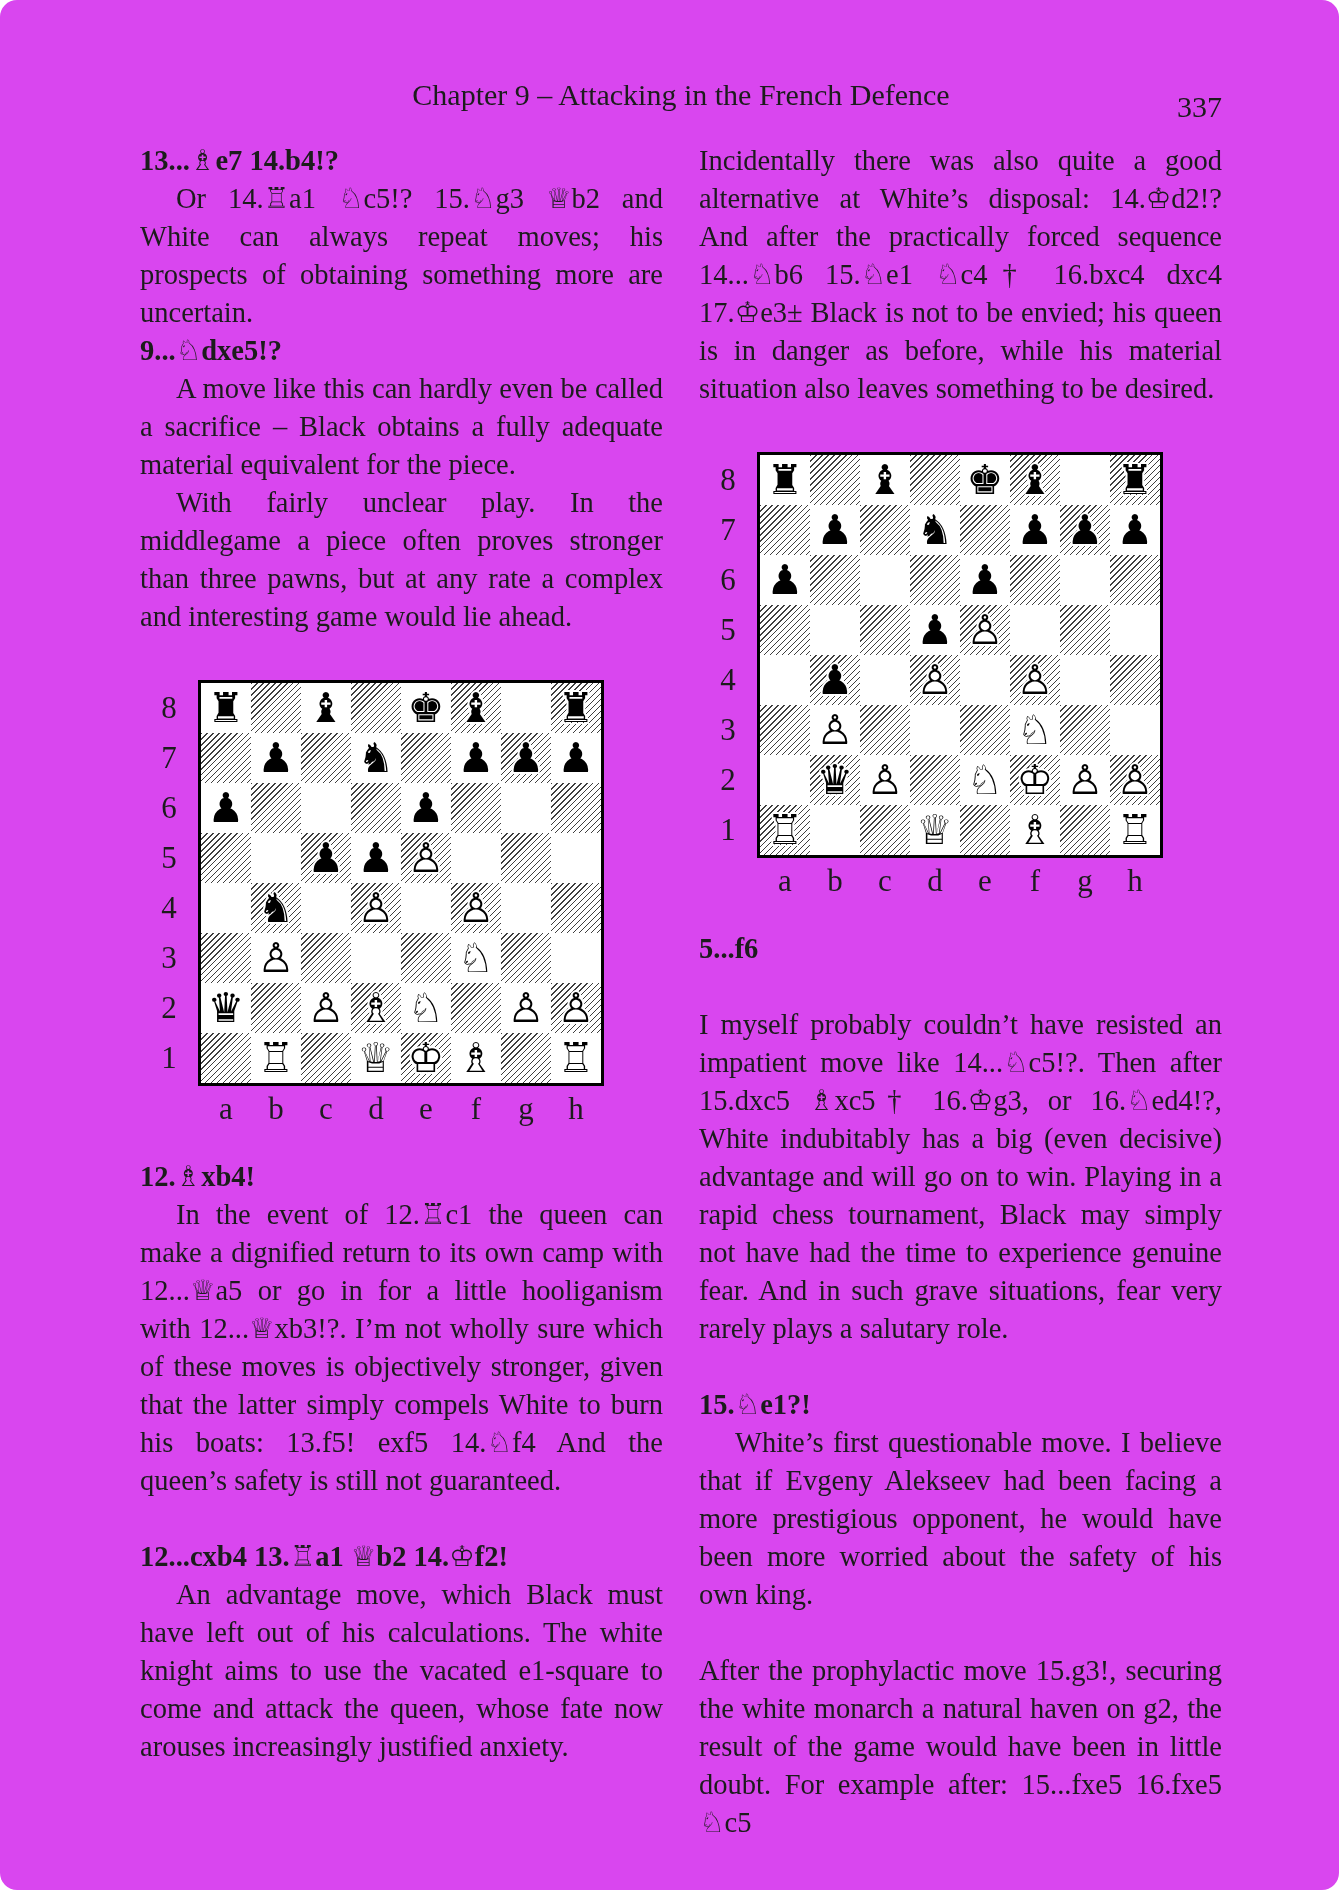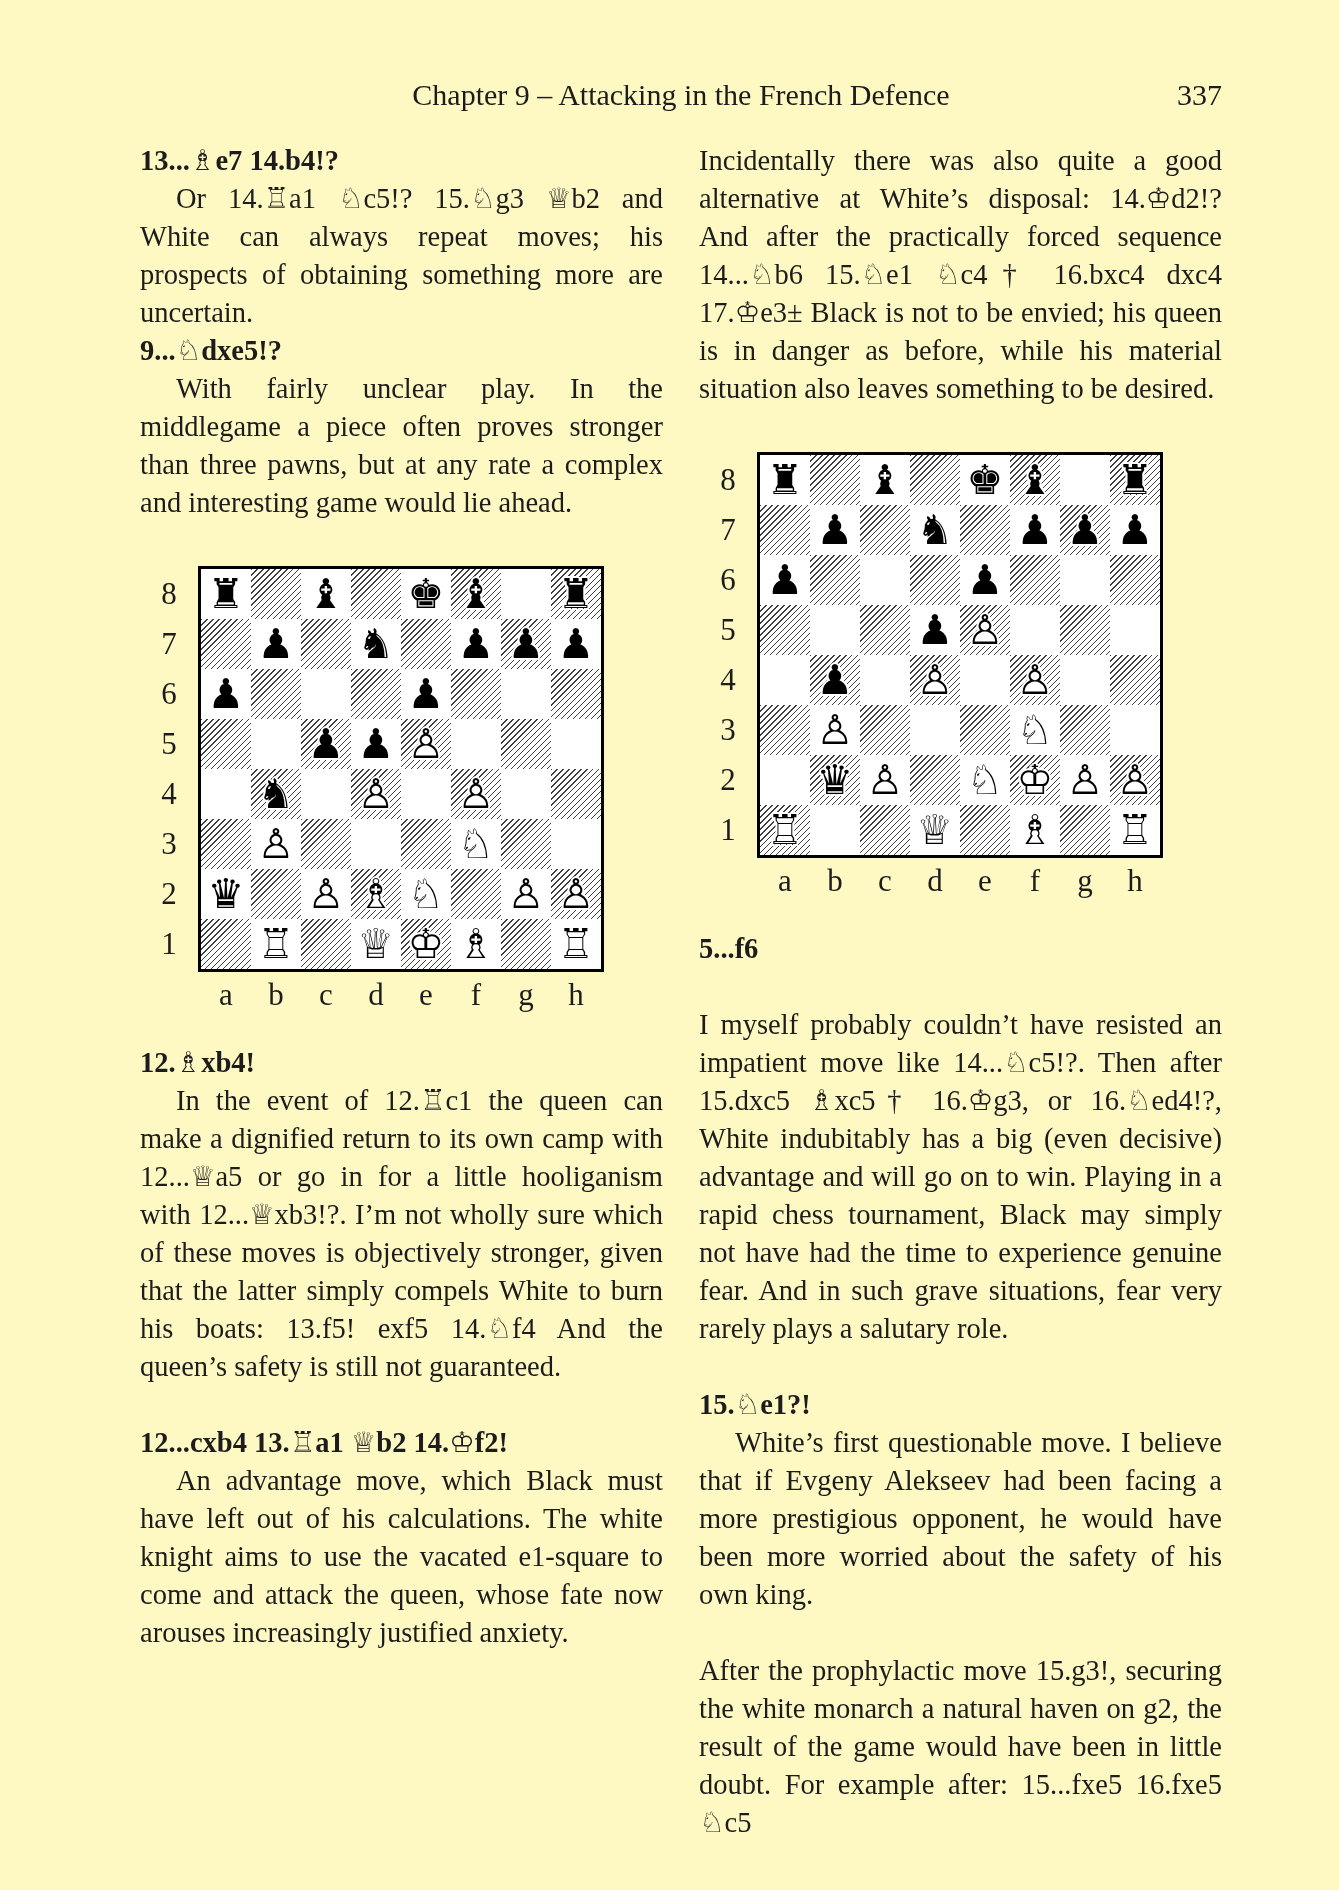--- a/index.html
+++ b/index.html
@@ -1,22 +1,22 @@
 <!DOCTYPE html>
 <html><head>
 <meta charset="utf-8">
 <style>
   html,body { margin:0; padding:0; background:#ffffff; }
   .page {
-    position:relative; width:1339px; height:1890px; background:#fef9c3;
-    font-family:"Liberation Serif","DejaVu Sans",serif; color:#1c1c1c; overflow:hidden;
+    position:relative; width:1339px; height:1890px; background:#d946ef;
+    font-family:"Liberation Serif","DejaVu Sans",serif; color:#1c1c1c; overflow:hidden;border-radius:17px;
   }
   .header { position:absolute; left:140px; top:78px; width:1082px; font-size:30px; line-height:34px; }
   .chapter-title { display:block; text-align:center; }
-  .page-number { position:absolute; right:0; top:0; }
+  .page-number { position:absolute; right:0; top:12px; }
 
   .columns { position:absolute; left:140px; top:142px; width:1082px; display:flex; gap:36px; }
   .col { width:523px; font-size:28.5px; line-height:38px; text-align:justify; }
 
   .col p { margin:0; }
   .move { font-weight:bold; }
   .para.indent { text-indent:36px; }
   .spacer { height:38px; }
 
   
@@ -50,20 +50,21 @@
 <div class="page">
   <div class="header">
     <span class="chapter-title">Chapter 9 – Attacking in the French Defence</span>
     <span class="page-number">337</span>
   </div>
   <div class="columns">
     <div class="col" id="col-left">
         <p class="move">13...♗e7 14.b4!?</p>
         <p class="para indent">Or 14.♖a1 ♘c5!? 15.♘g3 ♕b2 and White can always repeat moves; his prospects of obtaining something more are uncertain.</p>
         <p class="move">9...♘dxe5!?</p>
+        <p class="para indent">A move like this can hardly even be called a sacrifice – Black obtains a fully adequate material equivalent for the piece.</p>
         <p class="para indent">With fairly unclear play. In the middlegame a piece often proves stronger than three pawns, but at any rate a complex and interesting game would lie ahead.</p>
         <div class="diagram">
           <div class="board-row">
             <div class="ranks">
               <div class="rank-label">8</div>
               <div class="rank-label">7</div>
               <div class="rank-label">6</div>
               <div class="rank-label">5</div>
               <div class="rank-label">4</div>
               <div class="rank-label">3</div>

